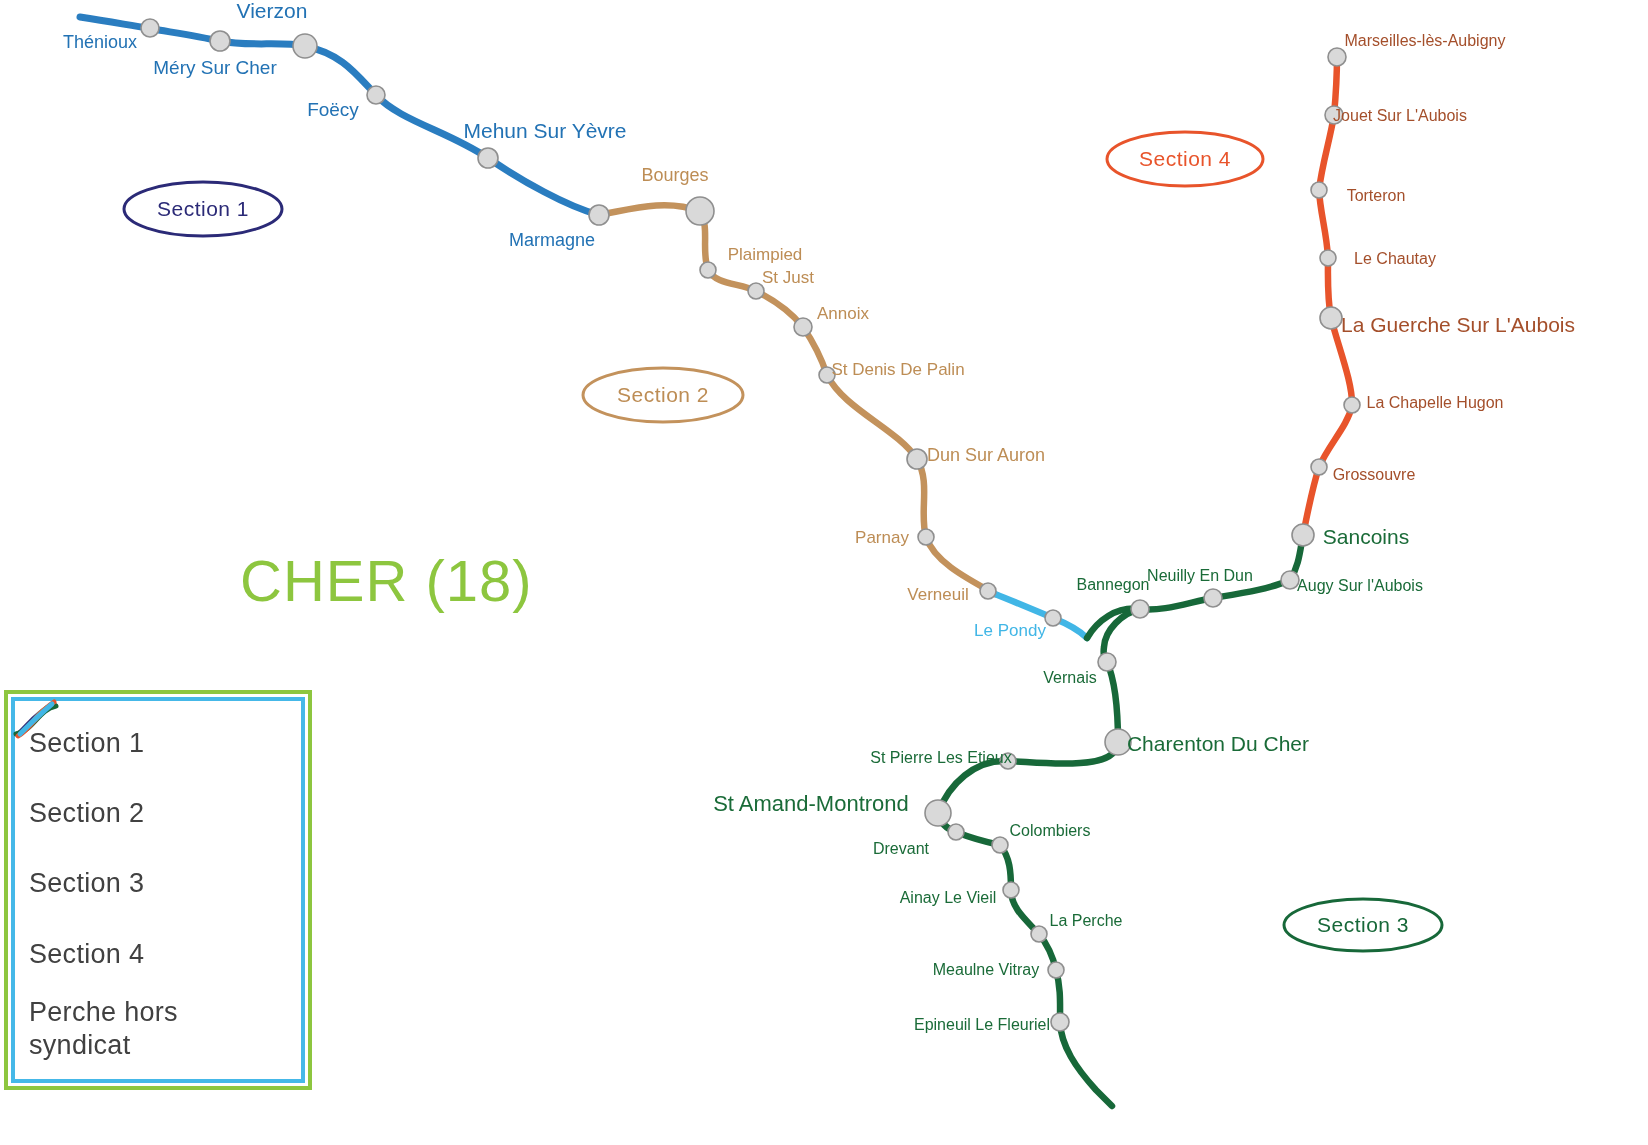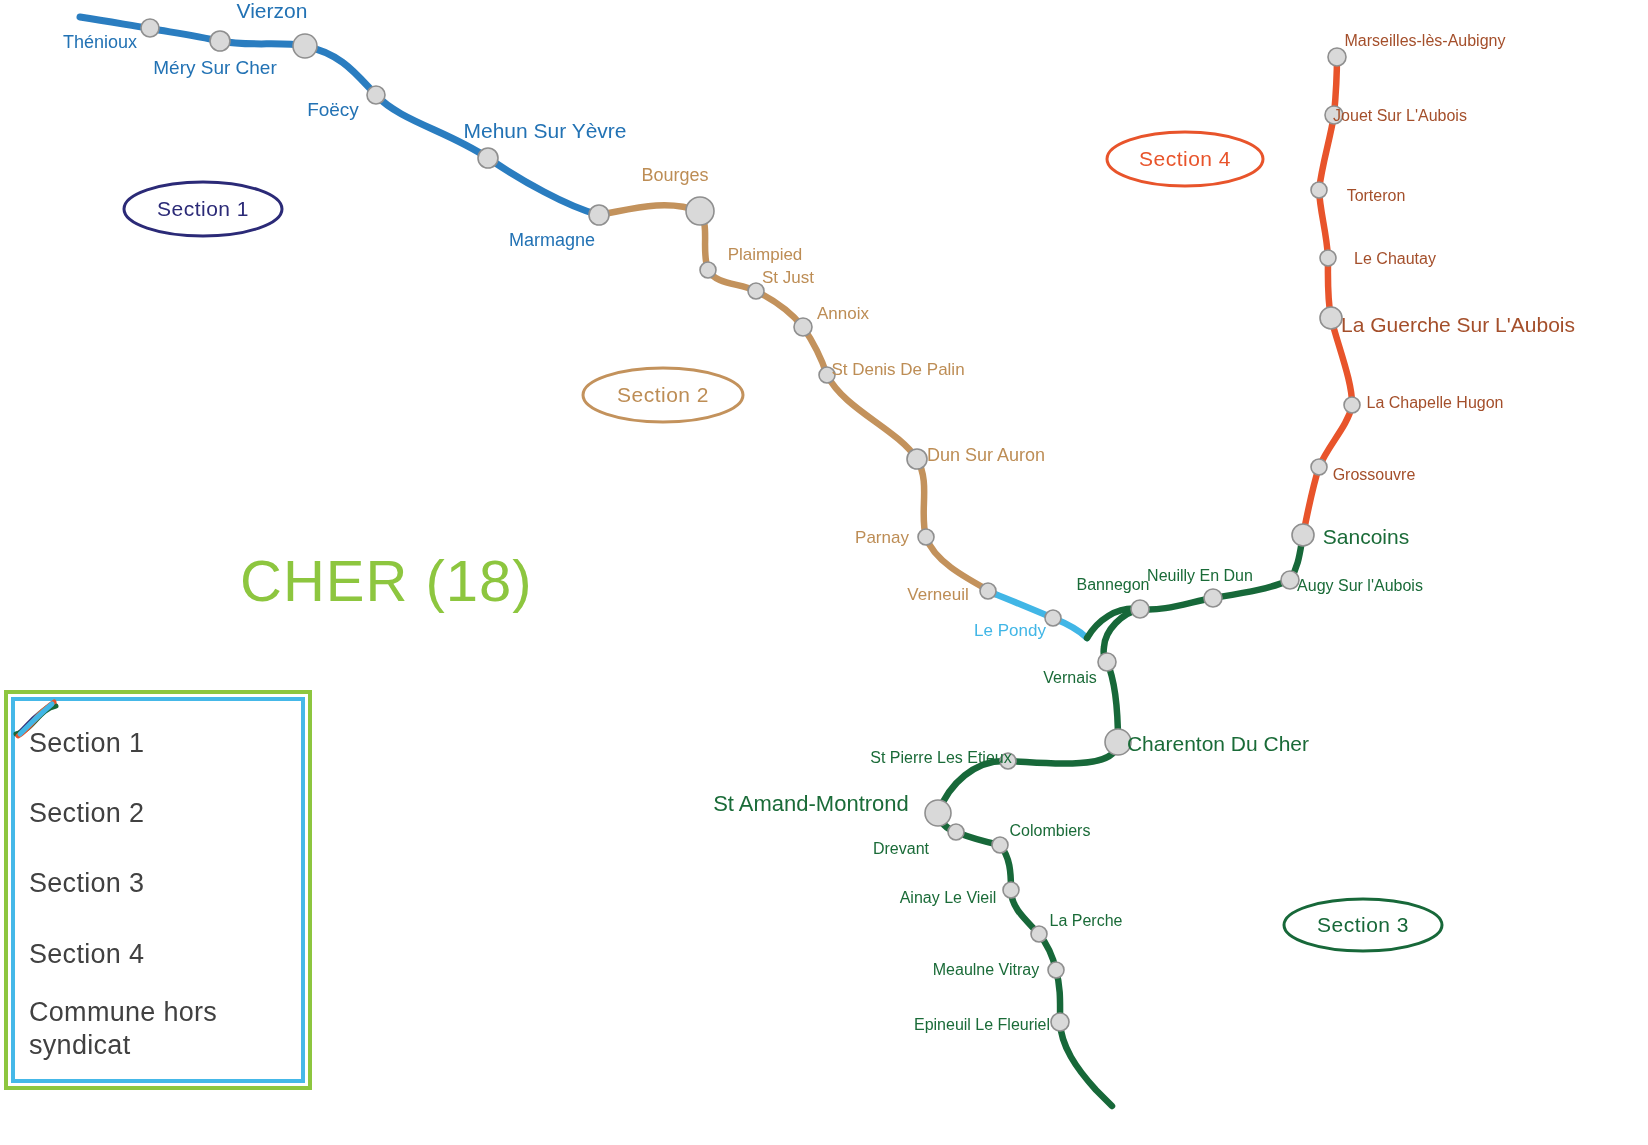--- a/index.html
+++ b/index.html
@@ -183,19 +183,19 @@
         <svg class="swatch" width="58" height="48" viewBox="0 0 58 48">
           <path d="M10 42 C 22 36, 30 18, 46 8" fill="none" stroke-width="5" stroke-linecap="round" stroke="#e8542b"></path>
         </svg>
         <span class="legend-label">Section 4</span>
       </div>
 
       <div class="legend-item">
         <svg class="swatch" width="58" height="48" viewBox="0 0 58 48">
           <path d="M12 40 C 20 32, 30 22, 44 10" fill="none" stroke-width="5" stroke-linecap="round" stroke="#41b6e6"></path>
         </svg>
-        <span class="legend-label" style="max-width:190px;display:inline-block;">Commune hors syndicat</span>
+        <span class="legend-label" style="max-width:190px;display:inline-block;">Perche hors syndicat</span>
       </div>
 
     </div>
   </div>
 
 </div>
 
 </body></html>

